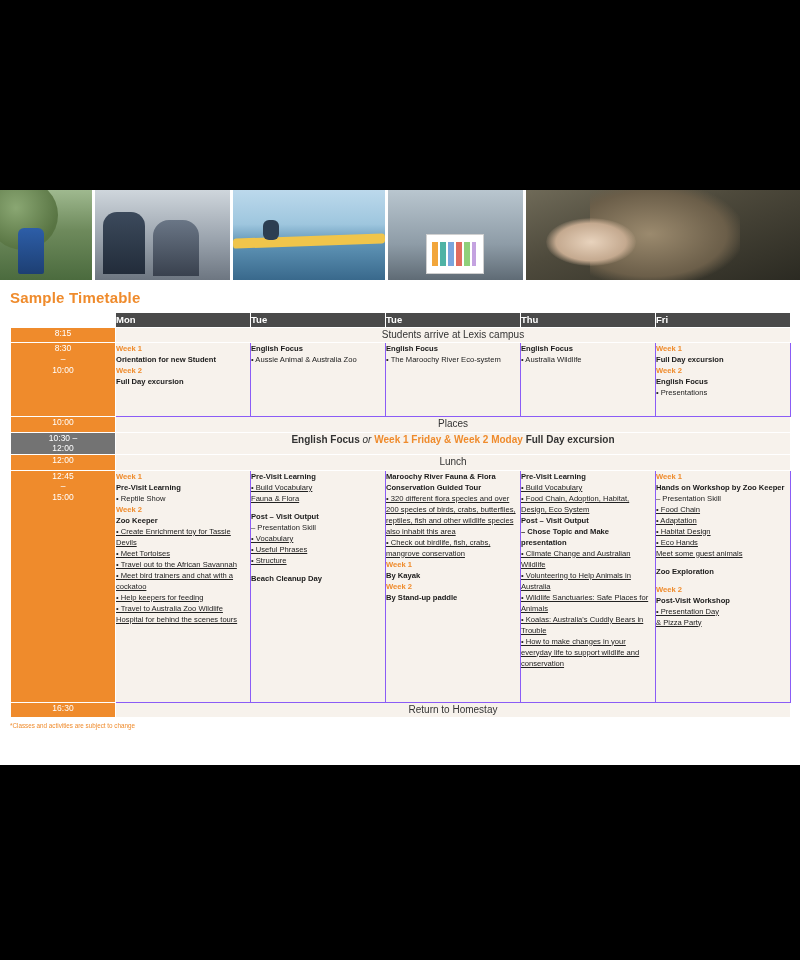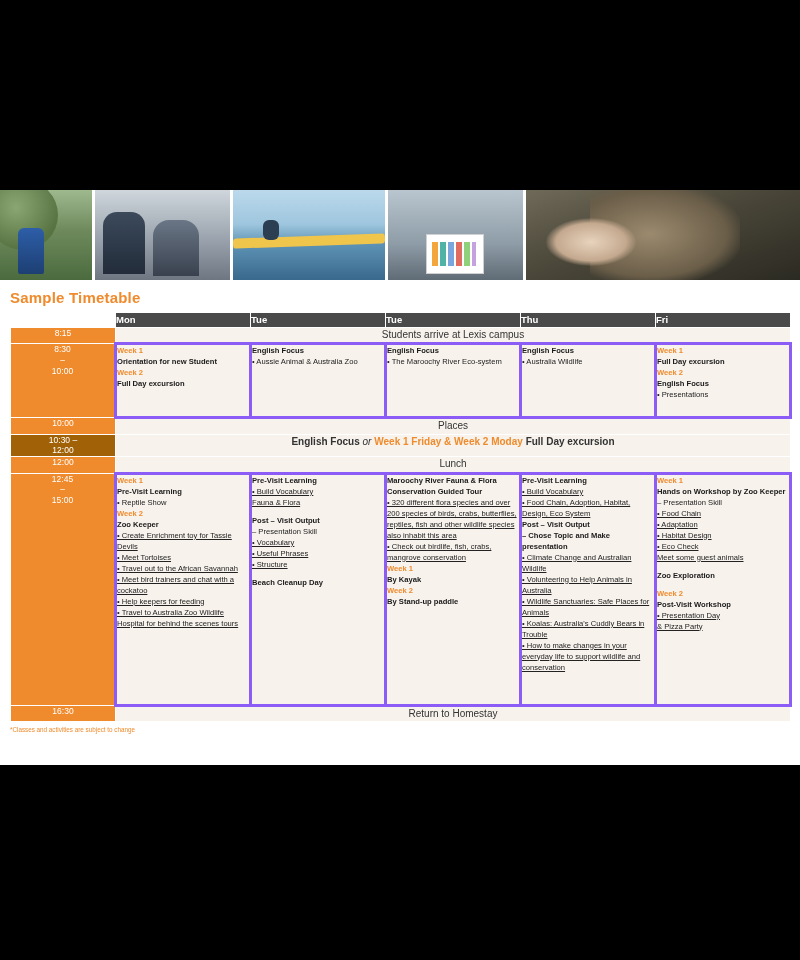--- a/index.html
+++ b/index.html
@@ -132,37 +132,37 @@
     background: #ef8b2c;
     color: #fff;
     font-weight: normal;
     font-size: 8.5px;
     text-align: center;
     vertical-align: middle;
     border: 1px solid #ffffff;
     padding: 3px 0;
     line-height: 1.25;
   }
-  .time-pale { background: #a16207; margin-top: 42px; }
+  .time-pale { background: #737373; margin-top: 42px; }
 
   .band {
     background: #f7f2ec;
     text-align: center;
     font-size: 10px;
     padding: 5px 0;
     border: 1px solid #ffffff;
     color: #333;
   }
   .band b { font-weight: bold; }
   .or { font-style: italic; }
   .ow { color: #ef8b2c; font-weight: bold; }
 
   .cell {
     background: #f7f2ec;
-    border: 3px solid #8b5cf6;
+    border: 1px solid #8b5cf6;
     padding: 6px 7px 8px 7px;
   }
   .cell.session { height: 232px; }
   .cell.morning { height: 74px; }
 
   .wk { color: #ef8b2c; font-weight: bold; }
   .bb { font-weight: bold; color: #1a1a1a; }
   .sp { height: 7px; }
 
   .footnote {
@@ -346,21 +346,21 @@
           </td>
 
           <td class="cell session">
             <div class="wk">Week 1</div>
             <div class="bb">Hands on Workshop by Zoo Keeper</div>
             <div>– Presentation Skill</div>
             <ul class="l">
               <li>• Food Chain</li>
               <li>• Adaptation</li>
               <li>• Habitat Design</li>
-              <li>• Eco Check</li>
+              <li>• Eco Hands</li>
               <li>Meet some guest animals</li>
             </ul>
             <div class="sp"></div>
             <div class="bb">Zoo Exploration</div>
             <div class="sp"></div>
             <div class="wk">Week 2</div>
             <div class="bb">Post-Visit Workshop</div>
             <ul class="l">
               <li>• Presentation Day</li>
               <li>&amp; Pizza Party</li>

